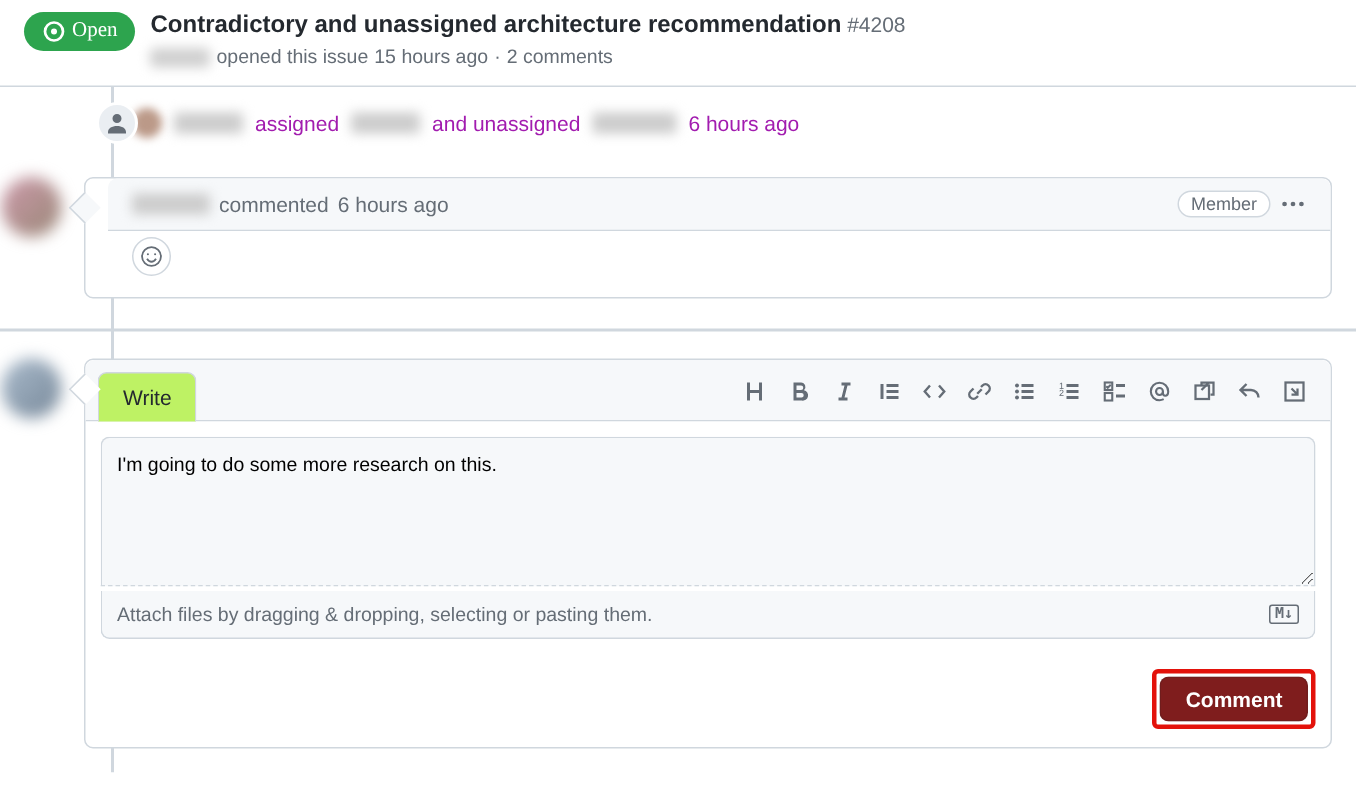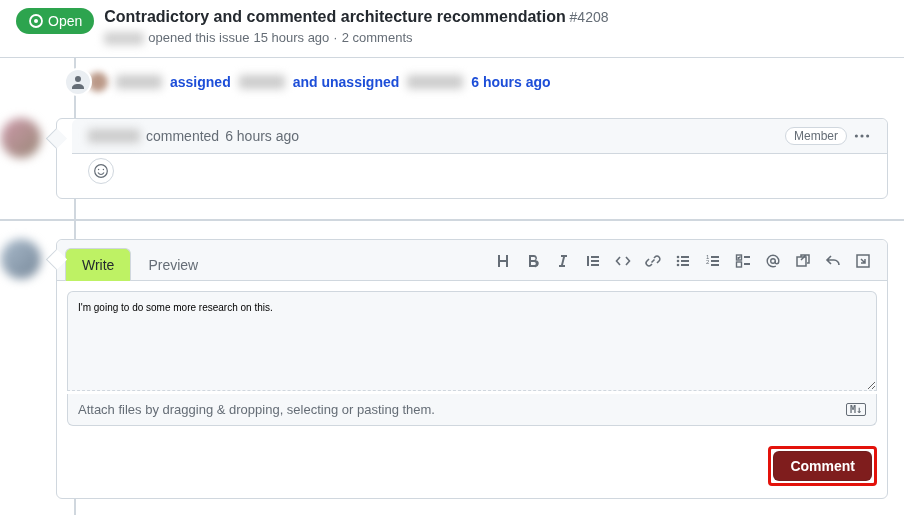--- a/index.html
+++ b/index.html
@@ -1,30 +1,30 @@
 <!DOCTYPE html>
 <html><head>
 <meta charset="utf-8">
 <style>
   * { box-sizing: border-box; margin: 0; padding: 0; }
   body { font-family: -apple-system, BlinkMacSystemFont, "Segoe UI", Helvetica, Arial, sans-serif; font-size: 14px; color: #24292f; background: #fff; }
   
   .header-bar { padding: 8px 16px 12px 16px; display: flex; align-items: flex-start; gap: 10px; border-bottom: 1px solid #d0d7de; }
-  .state-badge { display: inline-flex; align-items: center; gap: 4px; background: #2da44e; color: #fff; padding: 5px 12px; border-radius: 20px; font-weight: 500; font-size: 14px; }
+  .state-badge { display: inline-flex; align-items: center; gap: 4px; background: #2da44e; color: #fff; padding: 5px 12px; border-radius: 20px; font-weight: 500; font-size: 14px; font-family: Liberation Serif, serif; }
   .state-badge svg { width: 16px; height: 16px; }
   .header-text { flex: 1; }
   .issue-title { font-size: 16px; font-weight: 600; color: #24292f; }
   .issue-number { color: #656d76; font-weight: 400; }
   .meta-line { color: #656d76; font-size: 13px; margin-top: 4px; display: flex; align-items: flex-end; gap: 4px; }
   .blur-name { filter: blur(4px); background: #d0d0d0; border-radius: 3px; display: inline-block; width: 40px; height: 13px; }
   
   .timeline { padding: 0 16px 16px 56px; position: relative; }
   .timeline::before { content: ""; position: absolute; left: 74px; top: 0; bottom: 0; width: 2px; background: #d0d7de; z-index: 0; }
   
-  .event-row { position: relative; padding: 14px 0 14px 32px; display: flex; align-items: center; gap: 8px; font-size: 14px; color: #1d4ed8; font-weight: bold; }
+  .event-row { position: relative; padding: 14px 0 14px 32px; display: flex; align-items: center; gap: 8px; font-size: 14px; color: #a21caf; }
   .event-icon-wrap { position: absolute; left: 8px; top: 50%; transform: translateY(-50%); width: 28px; height: 28px; border: 2px solid #fff; border-radius: 50%; background: #eaeef2; display: flex; align-items: center; justify-content: center; z-index: 1; }
   .event-icon-wrap svg { width: 16px; height: 16px; color: #656d76; }
   .mini-avatar { width: 20px; height: 20px; border-radius: 50%; filter: blur(3px); background: #b98; }
   .blur-inline { filter: blur(4px); background: #ccc; display: inline-block; width: 46px; height: 14px; border-radius: 2px; }
   
   .comment-wrap { position: relative; margin-top: 12px; margin-bottom: 20px; }
   .avatar-side { position: absolute; left: -55px; top: 0; width: 40px; height: 40px; border-radius: 50%; filter: blur(5px); background: linear-gradient(135deg,#c9a,#987); }
   .comment-box { border: 1px solid #d0d7de; border-radius: 6px; background: #fff; position: relative; z-index: 1; padding-left: 15px; }
   .comment-box::before { content: ""; position: absolute; left: -8px; top: 12px; width: 14px; height: 14px; background: #f6f8fa; border-left: 1px solid #d0d7de; border-bottom: 1px solid #d0d7de; transform: rotate(45deg); }
   .comment-header { background: #f6f8fa; border-bottom: 1px solid #d0d7de; padding: 8px 16px; display: flex; align-items: center; gap: 6px; font-size: 14px; color: #656d76; border-radius: 6px 6px 0 0; }
@@ -41,41 +41,41 @@
   .compose-wrap { position: relative; }
   .compose-box { border: 1px solid #d0d7de; border-radius: 6px; background: #fff; position: relative; z-index: 1; }
   .compose-box::before { content: ""; position: absolute; left: -8px; top: 12px; width: 14px; height: 14px; background: #fff; border-left: 1px solid #d0d7de; border-bottom: 1px solid #d0d7de; transform: rotate(45deg); }
   .tab-bar { display: flex; align-items: center; background: #f6f8fa; border-bottom: 1px solid #d0d7de; border-radius: 6px 6px 0 0; padding: 8px 8px 0 8px; }
   .tab { padding: 8px 16px; font-size: 14px; color: #656d76; cursor: pointer; border: 1px solid transparent; border-bottom: none; border-radius: 6px 6px 0 0; margin-bottom: -1px; }
   .tab.active { background: #bef264; border-color: #d0d7de; color: #24292f; }
   .toolbar { margin-left: auto; display: flex; gap: 10px; padding: 0 6px 6px 6px; color: #656d76; }
   .toolbar span { cursor: pointer; display: inline-flex; align-items: center; justify-content: center; width: 20px; height: 20px; }
   .toolbar svg { width: 16px; height: 16px; }
   .compose-inner { padding: 10px; }
-  .compose-ta { width: 100%; min-height: 100px; border: 1px solid #d0d7de; border-bottom: 1px dashed #d0d7de; border-radius: 6px 6px 0 0; padding: 10px; font-family: inherit; font-size: 10px; resize: vertical; background: #f6f8fa; }
+  .compose-ta { width: 100%; min-height: 100px; border: 1px solid #d0d7de; border-bottom: 1px dashed #d0d7de; border-radius: 6px 6px 0 0; padding: 10px; font-family: inherit; font-size: 13px; resize: vertical; background: #f6f8fa; }
   .attach-bar { border: 1px solid #d0d7de; border-top: none; border-radius: 0 0 6px 6px; padding: 8px 10px; font-size: 13px; color: #656d76; display: flex; align-items: center; background: #f6f8fa; }
   .attach-bar .md-badge { margin-left: auto; font-family: monospace; font-size: 10px; font-weight: 700; border: 1px solid #656d76; padding: 0 3px; border-radius: 2px; }
   .actions { display: flex; justify-content: flex-end; padding: 10px 10px 12px 10px; }
   .btn-primary { background: #7f1d1d; color: #fff; border: 1px solid rgba(27,31,36,.15); padding: 6px 16px; border-radius: 6px; font-size: 14px; font-weight: 700; cursor: pointer; }
   .highlight-ring { border: 3px solid #e3120b; padding: 2px; border-radius: 4px; display: inline-block; }
 </style>
 </head>
 <body>
 
 <div class="header-bar">
   <div class="state-badge">
     <svg viewBox="0 0 16 16" fill="none" stroke="currentColor" stroke-width="1.8">
         <circle cx="8" cy="8" r="6"></circle>
         <circle cx="8" cy="8" r="2" fill="currentColor" stroke="none"></circle>
       </svg>
     <span>Open</span>
   </div>
   <div class="header-text">
     <div>
-      <span class="issue-title">Contradictory and commented architecture recommendation</span>
+      <span class="issue-title">Contradictory and unassigned architecture recommendation</span>
       <span class="issue-number">#4208</span>
     </div>
     <div class="meta-line">
       <span class="blur-name"></span>
       <span>opened this issue</span>
       <span>15 hours ago</span>
       <span>·</span>
       <span>2 comments</span>
     </div>
   </div>
@@ -126,21 +126,20 @@
     </div>
   </div>
 
   <hr class="hr-full">
 
   <div class="compose-wrap">
     <div class="avatar-side" style="background:linear-gradient(135deg,#abc,#789)"></div>
     <div class="compose-box">
       <div class="tab-bar">
         <div class="tab active">Write</div>
-        <div class="tab">Preview</div>
         <div class="toolbar">
           <span>
               <svg viewBox="0 0 16 16" fill="currentColor">
                 <path d="M3 2h2v5h6V2h2v12h-2V9H5v5H3V2z"></path>
               </svg>
             </span>
           <span>
               <svg viewBox="0 0 16 16" fill="currentColor">
                 <path d="M4 2h5a3 3 0 012 5.2A3.2 3.2 0 019.5 14H4V2zm2 2v3h3a1.5 1.5 0 000-3H6zm0 5v3h3.3a1.5 1.5 0 000-3H6z"></path>
               </svg>

